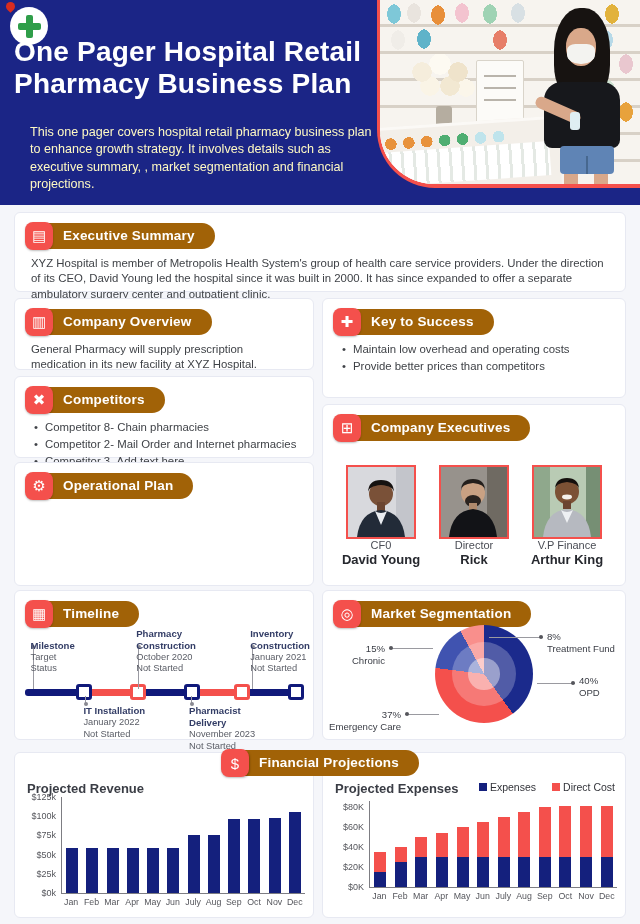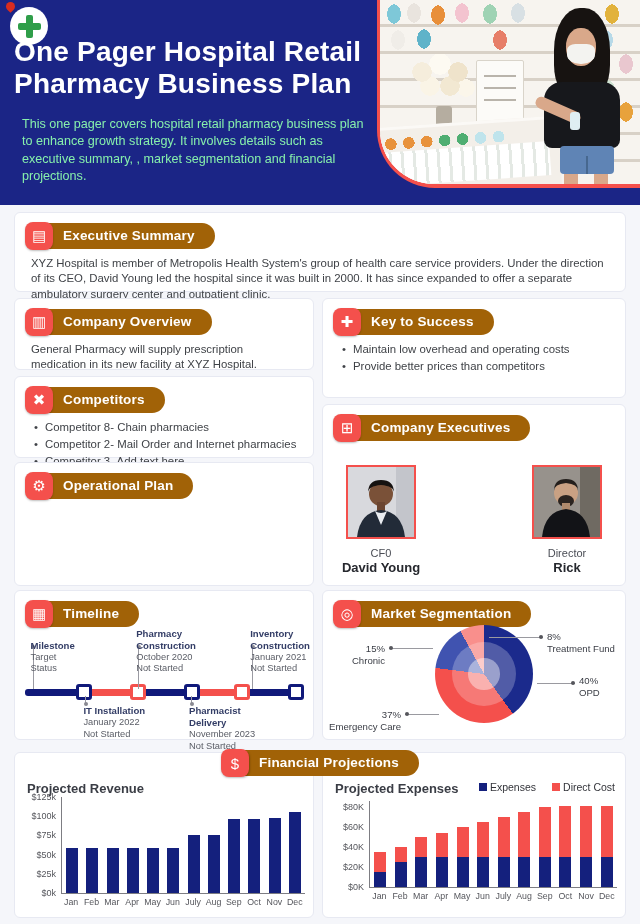--- a/index.html
+++ b/index.html
@@ -6,21 +6,21 @@
   body{width:640px;font-family:"Liberation Sans",sans-serif;-webkit-font-smoothing:antialiased;}
   .page{position:relative;width:640px;height:924px;background:#f5f6fa;overflow:hidden;}
 
   
   .header{position:absolute;left:0;top:0;width:640px;height:205px;background:#1b2586;}
   .brand{position:absolute;left:10px;top:7px;width:38px;height:38px;background:#ffffff;border-radius:50%;}
   .brand .plus-v{position:absolute;left:16px;top:8px;width:7px;height:23px;background:#2f9e49;border-radius:2px;}
   .brand .plus-h{position:absolute;left:8px;top:16px;width:23px;height:7px;background:#2f9e49;border-radius:2px;}
   .brand .drop{position:absolute;left:-4px;top:-5px;width:9px;height:9px;background:#d92c1f;border-radius:50% 50% 50% 0;transform:rotate(-45deg);}
   .title{position:absolute;left:14px;top:36px;margin:0;width:360px;color:#ffffff;font-size:28px;line-height:1.16;font-weight:bold;letter-spacing:.2px;}
-  .hdesc{position:absolute;left:14px;top:108px;margin:8px;width:352px;color:#86efac;font-size:12.6px;line-height:1.38;}
+  .hdesc{position:absolute;left:14px;top:108px;margin:16px;width:352px;color:#fef9c3;font-size:12.6px;line-height:1.38;}
 
   
   .photo{position:absolute;right:0;top:0;width:260px;height:184px;background:#ece7e0;border-bottom-left-radius:58px;border-left:3px solid #f4504c;border-bottom:4px solid #f4504c;overflow:hidden;}
   .shelves{position:absolute;inset:0;background:
       repeating-linear-gradient(180deg,#f7f4ef 0 24px,#d8d1c7 24px 27px);}
   .prods{position:absolute;inset:0;background-image:
       radial-gradient(7px 10px at 14px 14px,#7ec8d8 96%,transparent 97%),
       radial-gradient(7px 10px at 34px 13px,#e9e4de 96%,transparent 97%),
       radial-gradient(7px 10px at 58px 15px,#e88f3a 96%,transparent 97%),
       radial-gradient(7px 10px at 82px 13px,#f3c3cf 96%,transparent 97%),
@@ -76,21 +76,21 @@
   .body-text{font-size:11.4px;color:#3f4247;line-height:1.35;margin:5px 2px 0 6px;}
   ul.bullets{list-style:none;margin:5px 0 0 0;padding:0 0 0 20px;font-size:11.4px;color:#3f4247;line-height:1.32;}
   ul.bullets li{position:relative;margin-bottom:2px;}
   ul.bullets li::before{content:"•";position:absolute;left:-11px;color:#3f4247;}
 
   
   .people{display:flex;justify-content:space-between;margin-top:22px;padding:0 4px;}
   .person{width:88px;text-align:center;}
   .avatar-frame{width:66px;height:70px;margin:0 auto;border:2px solid #f4504c;box-sizing:content-box;}
   .avatar{display:block;}
-  .role{font-size:11px;color:#4a4d55;margin-top:8px;}
+  .role{font-size:11px;color:#4a4d55;margin-top:0;}
   .pname{font-size:13px;font-weight:bold;color:#26282e;margin-top:1px;}
 
   
   .tviz{position:relative;height:108px;margin-top:4px;}
   .tbar{position:absolute;left:0;right:0;top:56px;height:7px;display:flex;border-radius:3px;overflow:hidden;}
   .tseg{height:100%;}
   .tmark{position:absolute;top:51px;width:10px;height:10px;background:#ffffff;border:3px solid;border-radius:3px;}
   .tstem{position:absolute;width:1px;background:#9a9aa2;}
   .tlabel{position:absolute;font-size:9.3px;color:#5a5d66;line-height:1.25;width:82px;}
   .tlabel b{display:block;color:#333d66;font-size:9.6px;}
@@ -234,20 +234,37 @@
             <rect x="46" width="20" height="70" fill="#6f6a62"></rect>
             <circle cx="32" cy="26" r="12" fill="#c9a183"></circle>
             <path d="M20 24 Q20 12 32 12 Q44 12 44 24 Q44 17 32 16 Q20 17 20 24 Z" fill="#241f1c"></path>
             <ellipse cx="32" cy="34" rx="8" ry="6" fill="#2b2420"></ellipse>
             <rect x="28" y="36" width="8" height="7" fill="#b08a6c"></rect>
             <path d="M8 70 Q11 44 32 42 Q53 44 56 70 Z" fill="#121317"></path>
           </svg>
         </div>
         <div class="role">Director</div>
         <div class="pname">Rick</div>
+      </div>
+      <div class="person">
+        <div class="avatar-frame">
+          <svg class="avatar" width="66" height="70" viewBox="0 0 66 70">
+            <rect width="66" height="70" fill="#b9cbb4"></rect>
+            <rect width="16" height="70" fill="#8fa88c"></rect>
+            <rect x="52" width="14" height="70" fill="#768f74"></rect>
+            <circle cx="33" cy="25" r="12" fill="#7c5134"></circle>
+            <path d="M21 23 Q21 11 33 11 Q45 11 45 23 Q45 16 33 15 Q21 16 21 23 Z" fill="#15100d"></path>
+            <ellipse cx="33" cy="30" rx="5" ry="2.4" fill="#f4f0ea"></ellipse>
+            <rect x="29" y="34" width="8" height="8" fill="#6b4530"></rect>
+            <path d="M9 70 Q12 44 33 42 Q54 44 57 70 Z" fill="#b6b9c0"></path>
+            <path d="M27 43 L33 56 L39 43 Q33 47 27 43 Z" fill="#eef0f3"></path>
+          </svg>
+        </div>
+        <div class="role">V.P Finance</div>
+        <div class="pname">Arthur King</div>
       </div>
     </div>
   </div>
 
   <div class="card" style="left:14px;top:462px;width:300px;height:124px">
     <div class="sec-hdr">
       <span class="sec-icon">⚙</span>
       <span class="sec-pill">Operational Plan</span>
     </div>
   </div>

